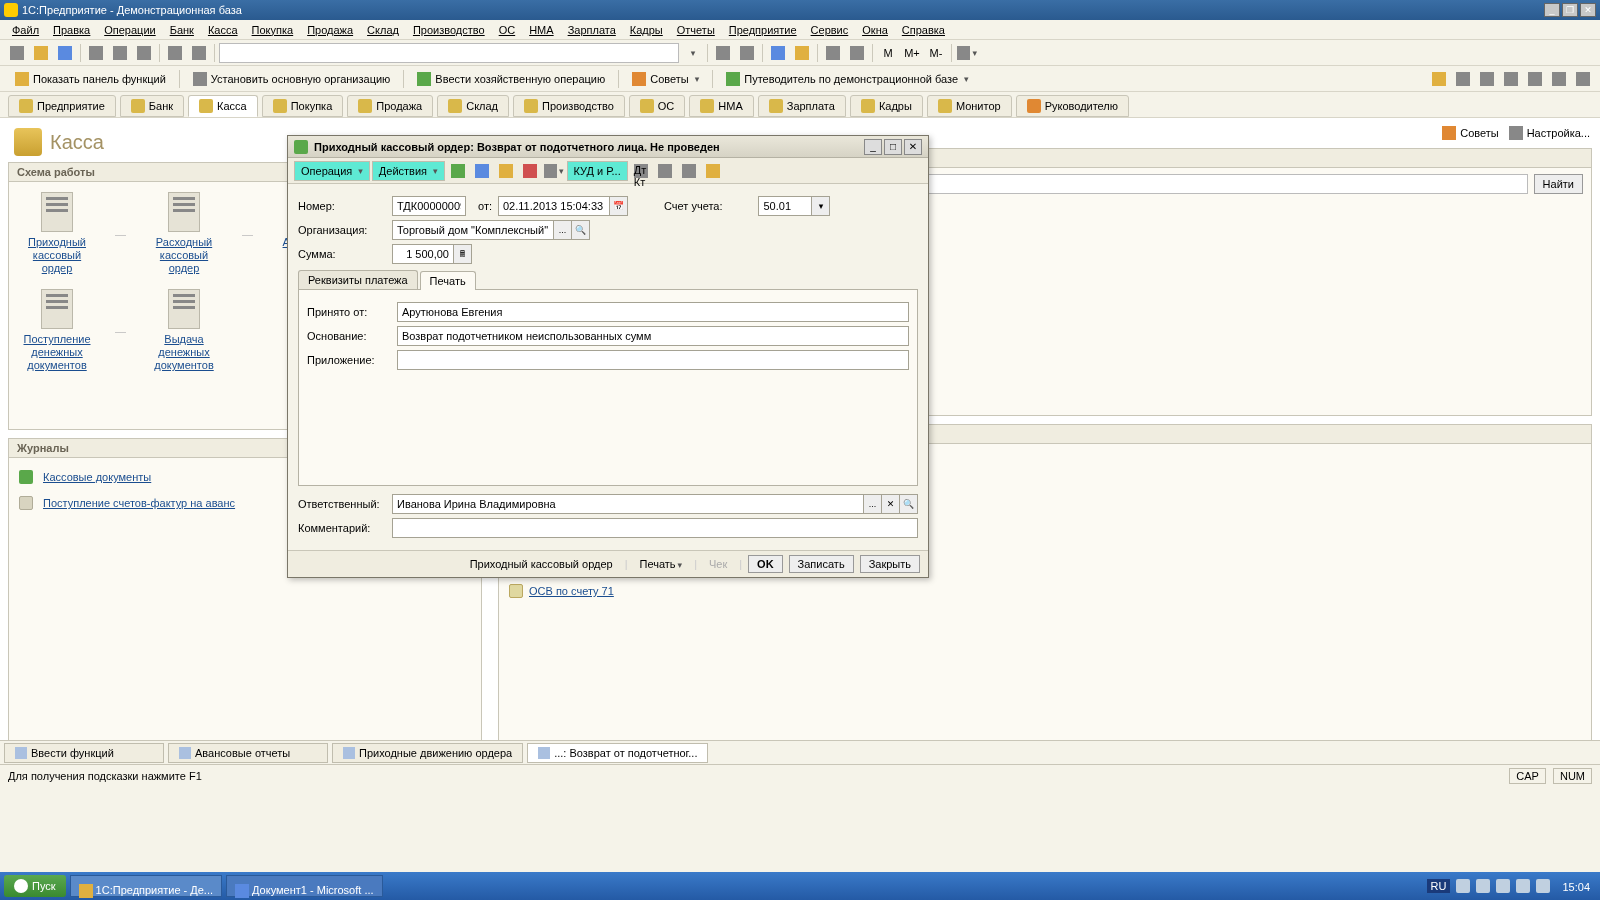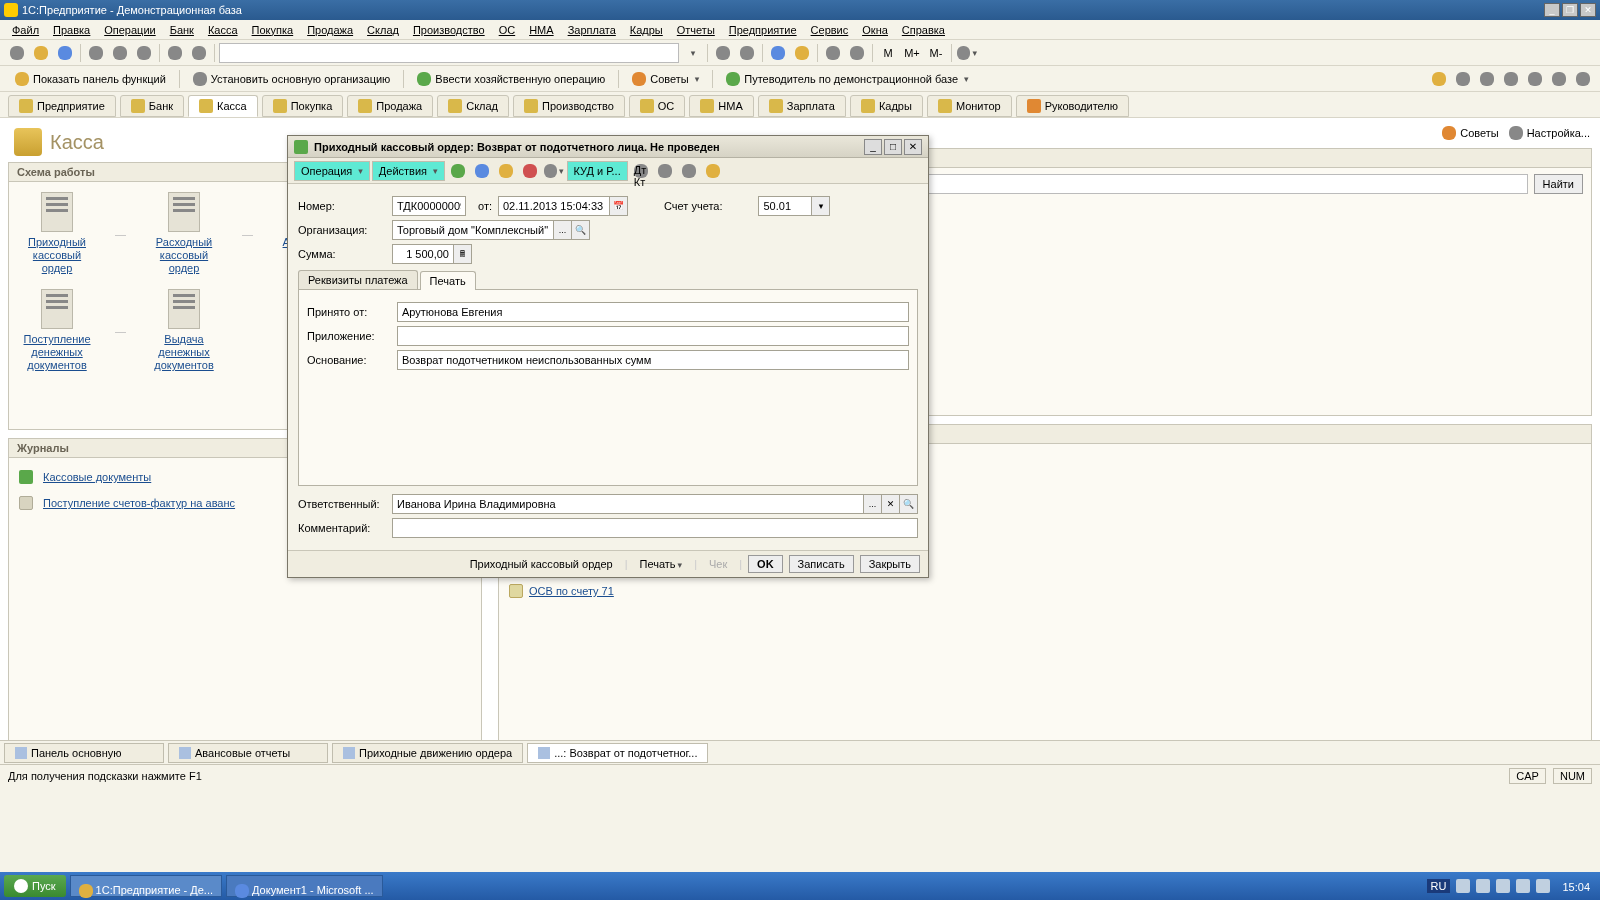--- a/index.html
+++ b/index.html
@@ -103,21 +103,21 @@
 
 .taskbar { position: absolute; left: 0; right: 0; bottom: 0; height: 28px; background: linear-gradient(#3a7ac9,#245aa5); display: flex; align-items: center; padding: 0 4px; gap: 4px; justify-content: space-between; }
 .taskbar .tb-left { display: flex; align-items: center; gap: 4px; }
 .startbtn { height: 22px; padding: 0 10px; background: linear-gradient(#5aa850,#3a8a30); color:#fff; border-radius: 3px; display:flex; align-items:center; gap:4px; cursor:pointer; }
 .taskitem { height: 22px; padding: 8px 8px; background: #5a8ac9; color:#fff; display:flex; align-items:flex-start; gap:3px; cursor:pointer; min-width: 150px; border: 1px solid #2a5a9a; }
 .tray { display:flex; align-items:flex-end; gap:6px; color:#fff; }
 .tray .lang { background:#1a3a7a; padding:1px 4px; }
 .tray .clock { padding:0 6px; }
 .tray-ico { width:14px;height:14px;background:#c0d0e0;border-radius:2px; }
 
-.ico { display:inline-block; width:14px; height:14px; background:#888; border-radius:6px; }
+.ico { display:inline-block; width:14px; height:14px; background:#888; border-radius:0; }
 .ico.y { background:#e0b040; }
 .ico.g { background:#5aa84a; }
 .ico.b { background:#5a8ae0; }
 .ico.r { background:#d05050; }
 .ico.o { background:#e08833; }
 </style>
 </head>
 <body>
 
 <div class="titlebar">
@@ -514,26 +514,26 @@
     <div class="tabs2">
       <div class="tab2">Реквизиты платежа</div>
       <div class="tab2 active">Печать</div>
     </div>
     <div class="tabbody">
       <div class="formrow">
           <label>Принято от:</label>
           <input class="inp" value="Арутюнова Евгения" style="">
         </div>
       <div class="formrow">
+          <label>Основание:</label>
+          <input class="inp" value="Возврат подотчетником неиспользованных сумм" style="">
+        </div>
+      <div class="formrow">
           <label>Приложение:</label>
           <input class="inp" value="" style="">
-        </div>
-      <div class="formrow">
-          <label>Основание:</label>
-          <input class="inp" value="Возврат подотчетником неиспользованных сумм" style="">
         </div>
     </div>
     <div class="formrow" style="margin-top:8px">
       <label>Ответственный:</label>
       <span class="inp-wrap" style="flex:1">
           <input class="inp" style="flex: 1 1 0%; width: 100%;" value="Иванова Ирина Владимировна">
           <span class="inp-btn">...</span>
           <span class="inp-btn">✕</span>
           <span class="inp-btn">🔍</span>
         </span>
@@ -552,21 +552,21 @@
     <span style="color:#ccc">|</span>
     <button class="fbtn" style="font-weight:bold">OK</button>
     <button class="fbtn">Записать</button>
     <button class="fbtn">Закрыть</button>
   </div>
 </div>
 
 <div class="wintabs">
   <div class="wintab">
       <span class="wintab-ico"></span>
-      <span>Панель основную</span>
+      <span>Ввести функций</span>
     </div>
   <div class="wintab">
       <span class="wintab-ico"></span>
       <span>Авансовые отчеты</span>
     </div>
   <div class="wintab">
       <span class="wintab-ico"></span>
       <span>Приходные движению ордера</span>
     </div>
   <div class="wintab active">

